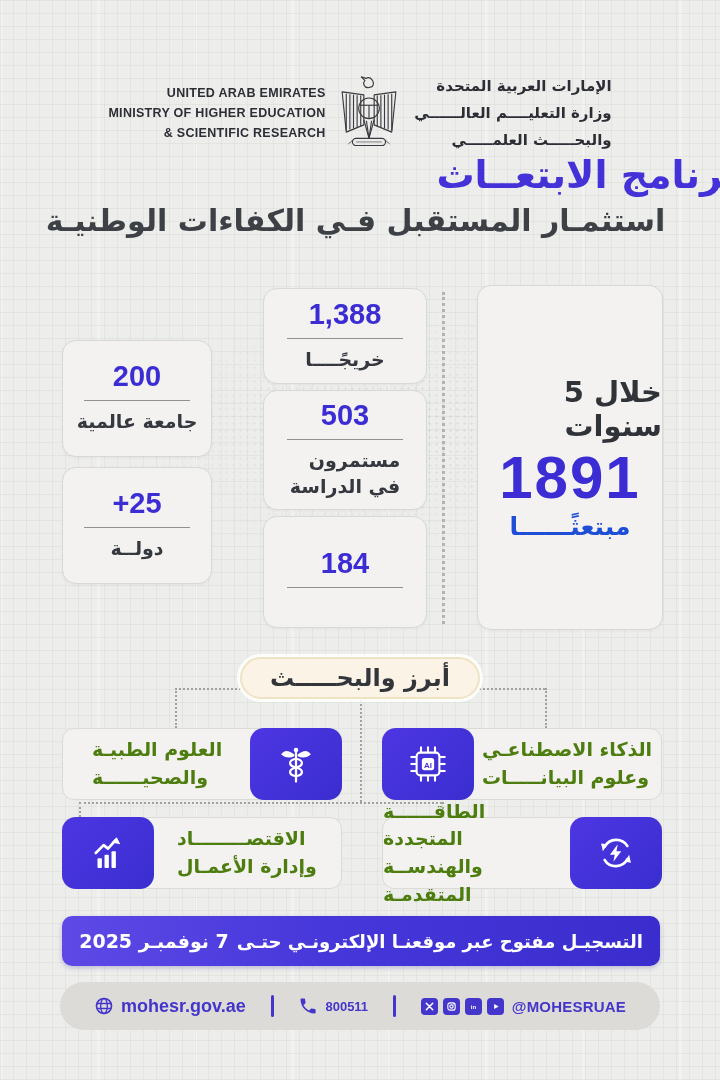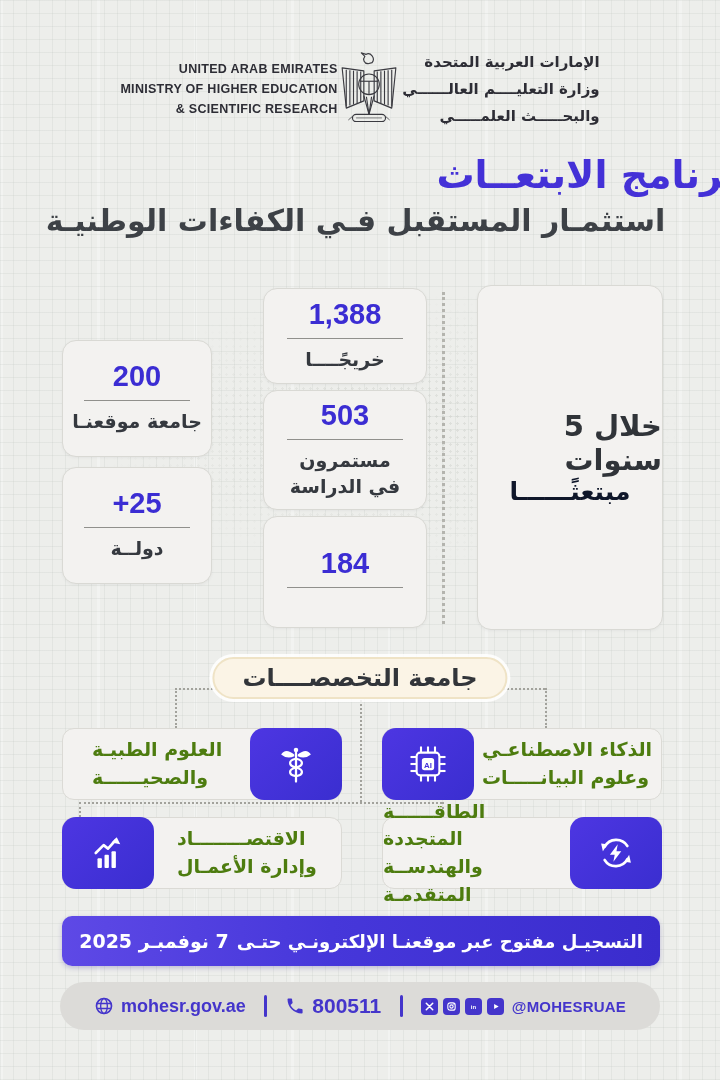--- a/index.html
+++ b/index.html
@@ -10,39 +10,39 @@
       repeating-linear-gradient(0deg, rgba(185,192,186,.20) 0 1px, transparent 1px 13px),
       repeating-linear-gradient(90deg, rgba(185,192,186,.20) 0 1px, transparent 1px 13px),
       repeating-linear-gradient(90deg, rgba(255,255,255,.30) 0 3px, transparent 3px 97px);
   }
   .map-dots{position:absolute;left:20px;top:280px;width:680px;height:360px;
     background-image:radial-gradient(#c6c9c3 1.1px, transparent 1.3px);
     background-size:7px 7px;opacity:.55;pointer-events:none;
     -webkit-mask-image:radial-gradient(ellipse 62% 55% at 55% 42%, rgba(0,0,0,.9), transparent 72%);
     mask-image:radial-gradient(ellipse 62% 55% at 55% 42%, rgba(0,0,0,.9), transparent 72%);}
   
-  .header{position:absolute;top:48px;left:0;right:0;display:flex;justify-content:center;align-items:center;gap:0;}
+  .header{position:absolute;top:72px;left:0;right:0;display:flex;justify-content:center;align-items:center;gap:12px;}
   .h-en{font-family:"Liberation Sans",sans-serif;text-align:right;font-size:12.5px;font-weight:bold;color:#2d2d35;line-height:1.6;letter-spacing:.3px;white-space:pre-line;}
   .h-ar{direction:rtl;text-align:right;font-size:15px;font-weight:bold;color:#2d2d35;line-height:1.8;white-space:pre-line;min-width:200px;}
   .emblem-svg{width:62px;height:82px;display:block;}
   
   .title{position:absolute;top:153px;left:0;width:712px;direction:rtl;
     font-size:38px;font-weight:800;color:#4431d7;margin-left:26px;}
   .subtitle{position:absolute;top:203px;left:0;width:711px;text-align:center;direction:rtl;
     font-size:30px;font-weight:700;color:#3d4146;}
   
   .card{position:absolute;background:#f3f2f0;border:1px solid #d9d9d4;border-radius:14px;
     box-shadow:0 1px 3px rgba(60,60,70,.05);display:flex;flex-direction:column;align-items:center;justify-content:center;}
   .stat-value{font-family:"Liberation Sans",sans-serif;font-size:29px;font-weight:bold;color:#3b2dd3;line-height:1;}
   .num-ltr{direction:ltr;unicode-bidi:isolate;}
   .stat-div{width:72%;height:1px;background:#90908c;margin:9px auto 8px;}
-  .stat-label{direction:rtl;text-align:center;font-size:19px;font-weight:700;color:#35393f;white-space:pre-line;line-height:1.35;}
+  .stat-label{direction:rtl;text-align:right;font-size:19px;font-weight:700;color:#35393f;white-space:pre-line;line-height:1.35;}
   .hl-caption{direction:rtl;font-size:29px;font-weight:800;color:#303439;}
   .hl-value{font-family:"Liberation Sans",sans-serif;font-size:60px;font-weight:bold;color:#3b2dd3;line-height:1.15;letter-spacing:2px;}
-  .hl-label{direction:rtl;font-size:25px;font-weight:800;color:#0f172a;}
+  .hl-label{direction:rtl;font-size:25px;font-weight:800;color:#1d4ed8;}
   .dotted-v{position:absolute;width:0;border-left:3px dotted #b4b4ae;}
   .dotted-seg{position:absolute;pointer-events:none;}
   .dot-h{border-top:2px dotted #a2a29c;height:0;}
   .dot-v{border-left:2px dotted #a2a29c;width:0;}
   
   .pill{position:absolute;top:657px;left:50%;transform:translateX(-50%);
     background:#fbf4e6;border:2px solid #efe3c6;border-radius:24px;padding:5px 28px;
     box-shadow:0 0 0 3px rgba(255,255,255,.85);direction:rtl;
     font-size:24px;font-weight:800;color:#32353a;white-space:nowrap;z-index:3;}
   .spec-card{position:absolute;width:278px;height:70px;background:#f3f2f0;border:1px solid #dbdad5;border-radius:12px;
@@ -58,21 +58,21 @@
     background:linear-gradient(90deg,#5e49e6 0%,#4637da 45%,#3a2ccd 100%);
     display:flex;direction:rtl;align-items:center;justify-content:center;gap:8px;color:#fff;white-space:nowrap;
     box-shadow:0 2px 5px rgba(50,40,150,.25);}
   .banner .reg{font-size:18px;font-weight:600;}
   .banner .bold{font-size:19px;font-weight:800;}
   
   .footer{position:absolute;left:60px;top:982px;width:600px;height:48px;background:#dcdbd8;border-radius:25px;
     display:flex;align-items:center;justify-content:space-between;padding:0 34px;box-sizing:border-box;color:#4435cb;}
   .f-item{display:flex;align-items:center;gap:7px;font-family:"Liberation Sans",sans-serif;font-weight:bold;}
   .f-site{font-size:18px;}
-  .f-phone{font-size:21px;}
+  .f-phone{font-size:13px;}
   .f-handle{font-size:15px;letter-spacing:.2px;}
   .f-sep{width:3px;height:22px;background:#4435cb;border-radius:2px;}
   .f-ico{width:20px;height:20px;display:block;color:#4435cb;}
   .soc{width:17px;height:17px;border-radius:4px;background:#4435cb;display:flex;align-items:center;justify-content:center;margin-right:1px;}
   .soc svg{width:11px;height:11px;display:block;}
   .socials{display:flex;align-items:center;gap:4px;}
 </style>
 </head>
 <body>
 
@@ -113,21 +113,21 @@
 وزارة التعليــــم العالــــــي
 والبحـــــث العلمـــــي</div>
   </div>
 
   <div class="title">برنامج الابتعــاث</div>
   <div class="subtitle">استثمـار المستقبل فـي الكفاءات الوطنيـة</div>
 
   <div class="card" style="left:62px;top:340px;width:148px;height:115px;">
     <div class="stat-value">200</div>
     <div class="stat-div"></div>
-    <div class="stat-label">جامعة موقعنـا</div>
+    <div class="stat-label">جامعة عالمية</div>
   </div>
   <div class="card" style="left:62px;top:467px;width:148px;height:115px;">
     <div class="stat-value num-ltr">+25</div>
     <div class="stat-div"></div>
     <div class="stat-label">دولــة</div>
   </div>
 
   <div class="card" style="left:263px;top:288px;width:162px;height:94px;">
     <div class="stat-value">1,388</div>
     <div class="stat-div"></div>
@@ -141,33 +141,34 @@
   </div>
   <div class="card" style="left:263px;top:516px;width:162px;height:110px;">
     <div class="stat-value">184</div>
     <div class="stat-div"></div>
   </div>
 
   <div class="dotted-v" style="left:442px;top:292px;height:332px;"></div>
 
   <div class="card" style="left:477px;top:285px;width:184px;height:343px;">
     <div class="hl-caption">خلال 5 سنوات</div>
+    <div class="hl-value">1891</div>
     <div class="hl-label">مبتعثًــــــا</div>
   </div>
 
   <div class="dotted-seg dot-h" style="left:175px;top:688px;width:78px;"></div>
   <div class="dotted-seg dot-h" style="left:467px;top:688px;width:78px;"></div>
   <div class="dotted-seg dot-v" style="left:175px;top:688px;height:40px;"></div>
   <div class="dotted-seg dot-v" style="left:545px;top:688px;height:40px;"></div>
   <div class="dotted-seg dot-v" style="left:360px;top:700px;height:102px;"></div>
   <div class="dotted-seg dot-h" style="left:79px;top:802px;width:363px;"></div>
   <div class="dotted-seg dot-v" style="left:79px;top:802px;height:15px;"></div>
   <div class="dotted-seg dot-v" style="left:442px;top:802px;height:15px;"></div>
 
-  <div class="pill">جامعة التخصصــــات</div>
+  <div class="pill">أبرز والبحـــــث</div>
 
   <div class="spec-card" style="left:62px;top:728px;">
     <div class="spec-label">العلوم الطبيـة
 والصحيــــــة</div>
     <div class="icon-box">
       <svg viewBox="0 0 48 48" fill="none" stroke="#ffffff" stroke-width="2.6" stroke-linecap="round">
         <circle cx="24" cy="8" r="2.6" fill="#ffffff" stroke="none"></circle>
         <path d="M22 13 Q12 5 7 13 Q14 19 22 15 Z" fill="#ffffff" stroke="none"></path>
         <path d="M26 13 Q36 5 41 13 Q34 19 26 15 Z" fill="#ffffff" stroke="none"></path>
         <line x1="24" y1="11" x2="24" y2="44"></line>

